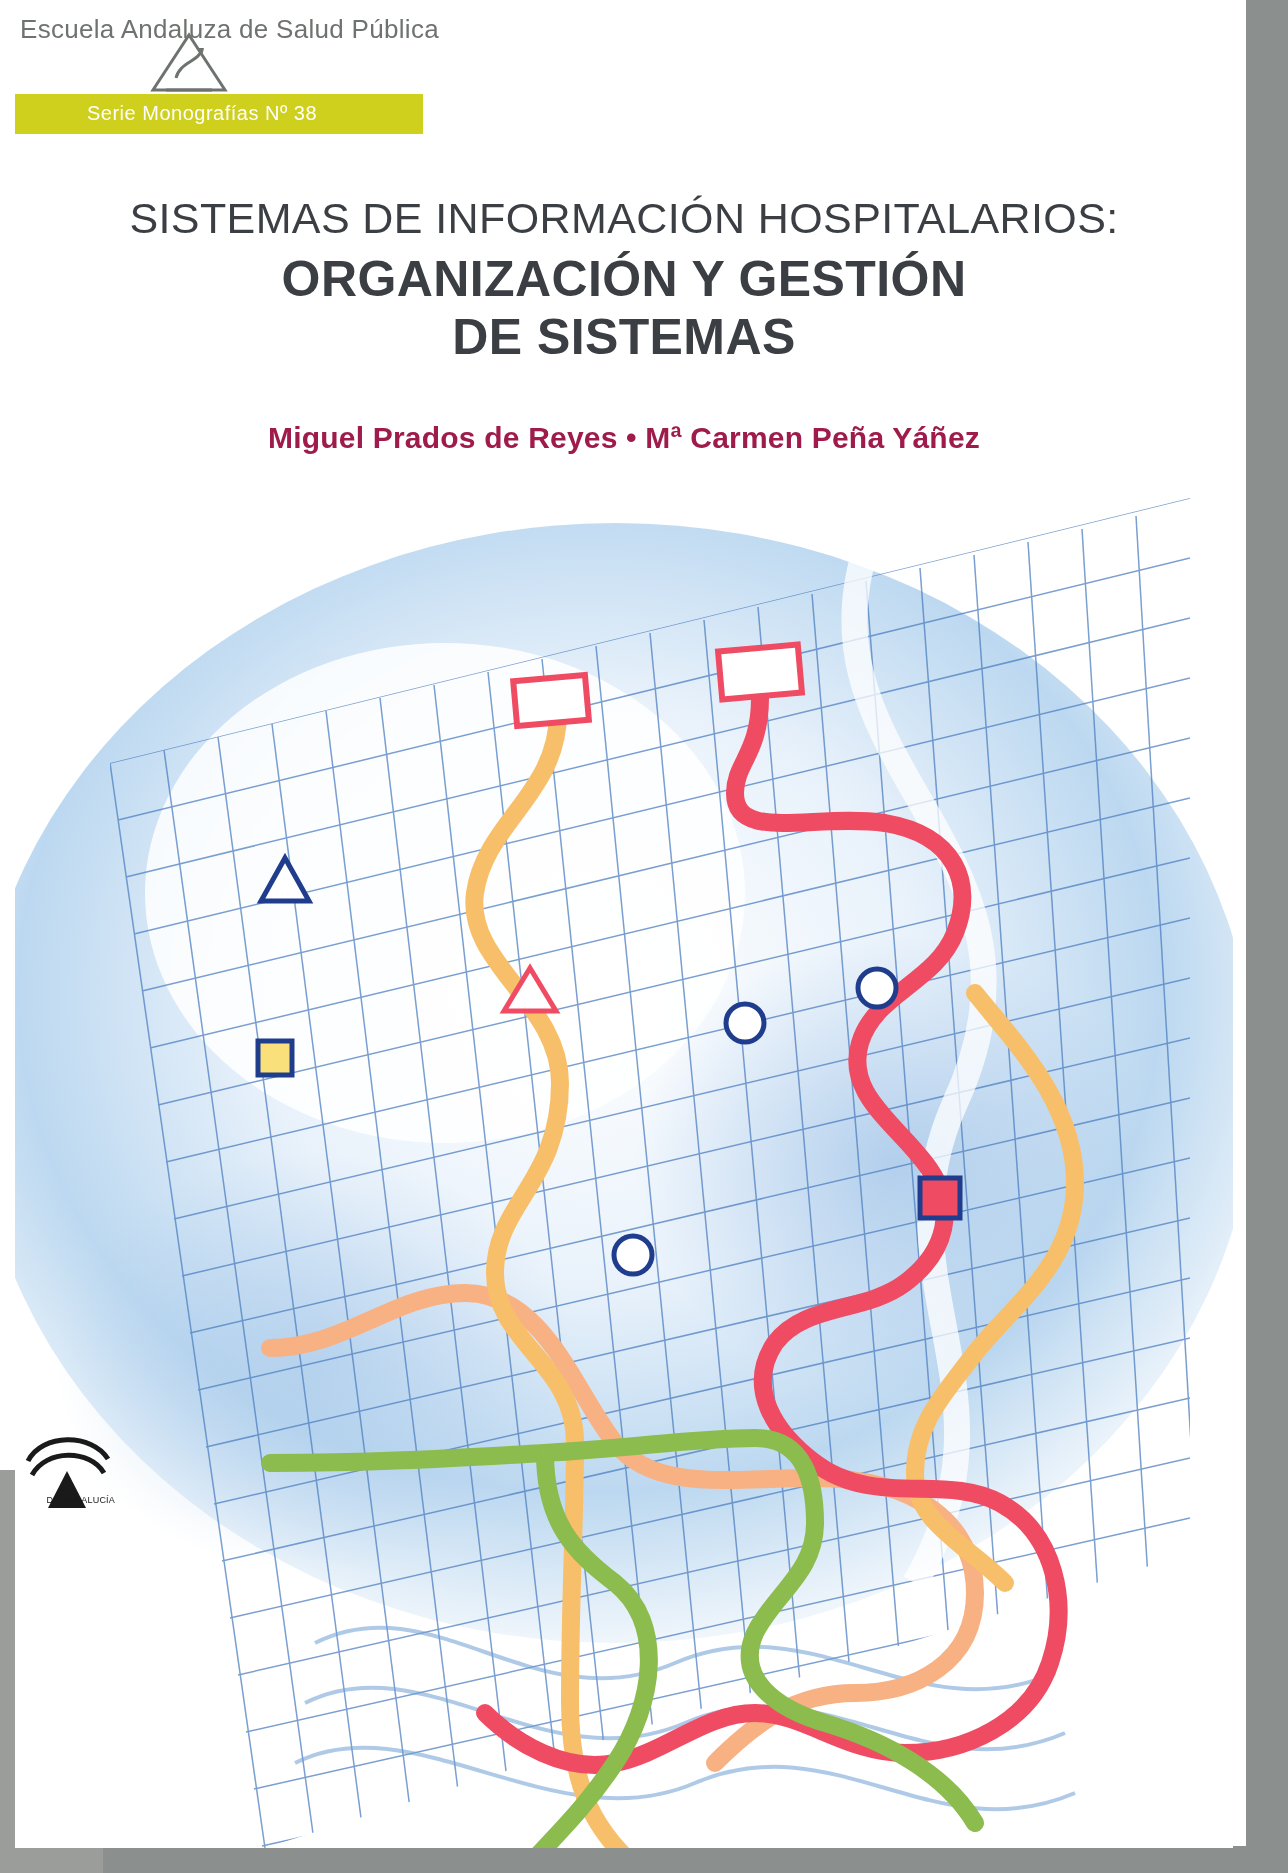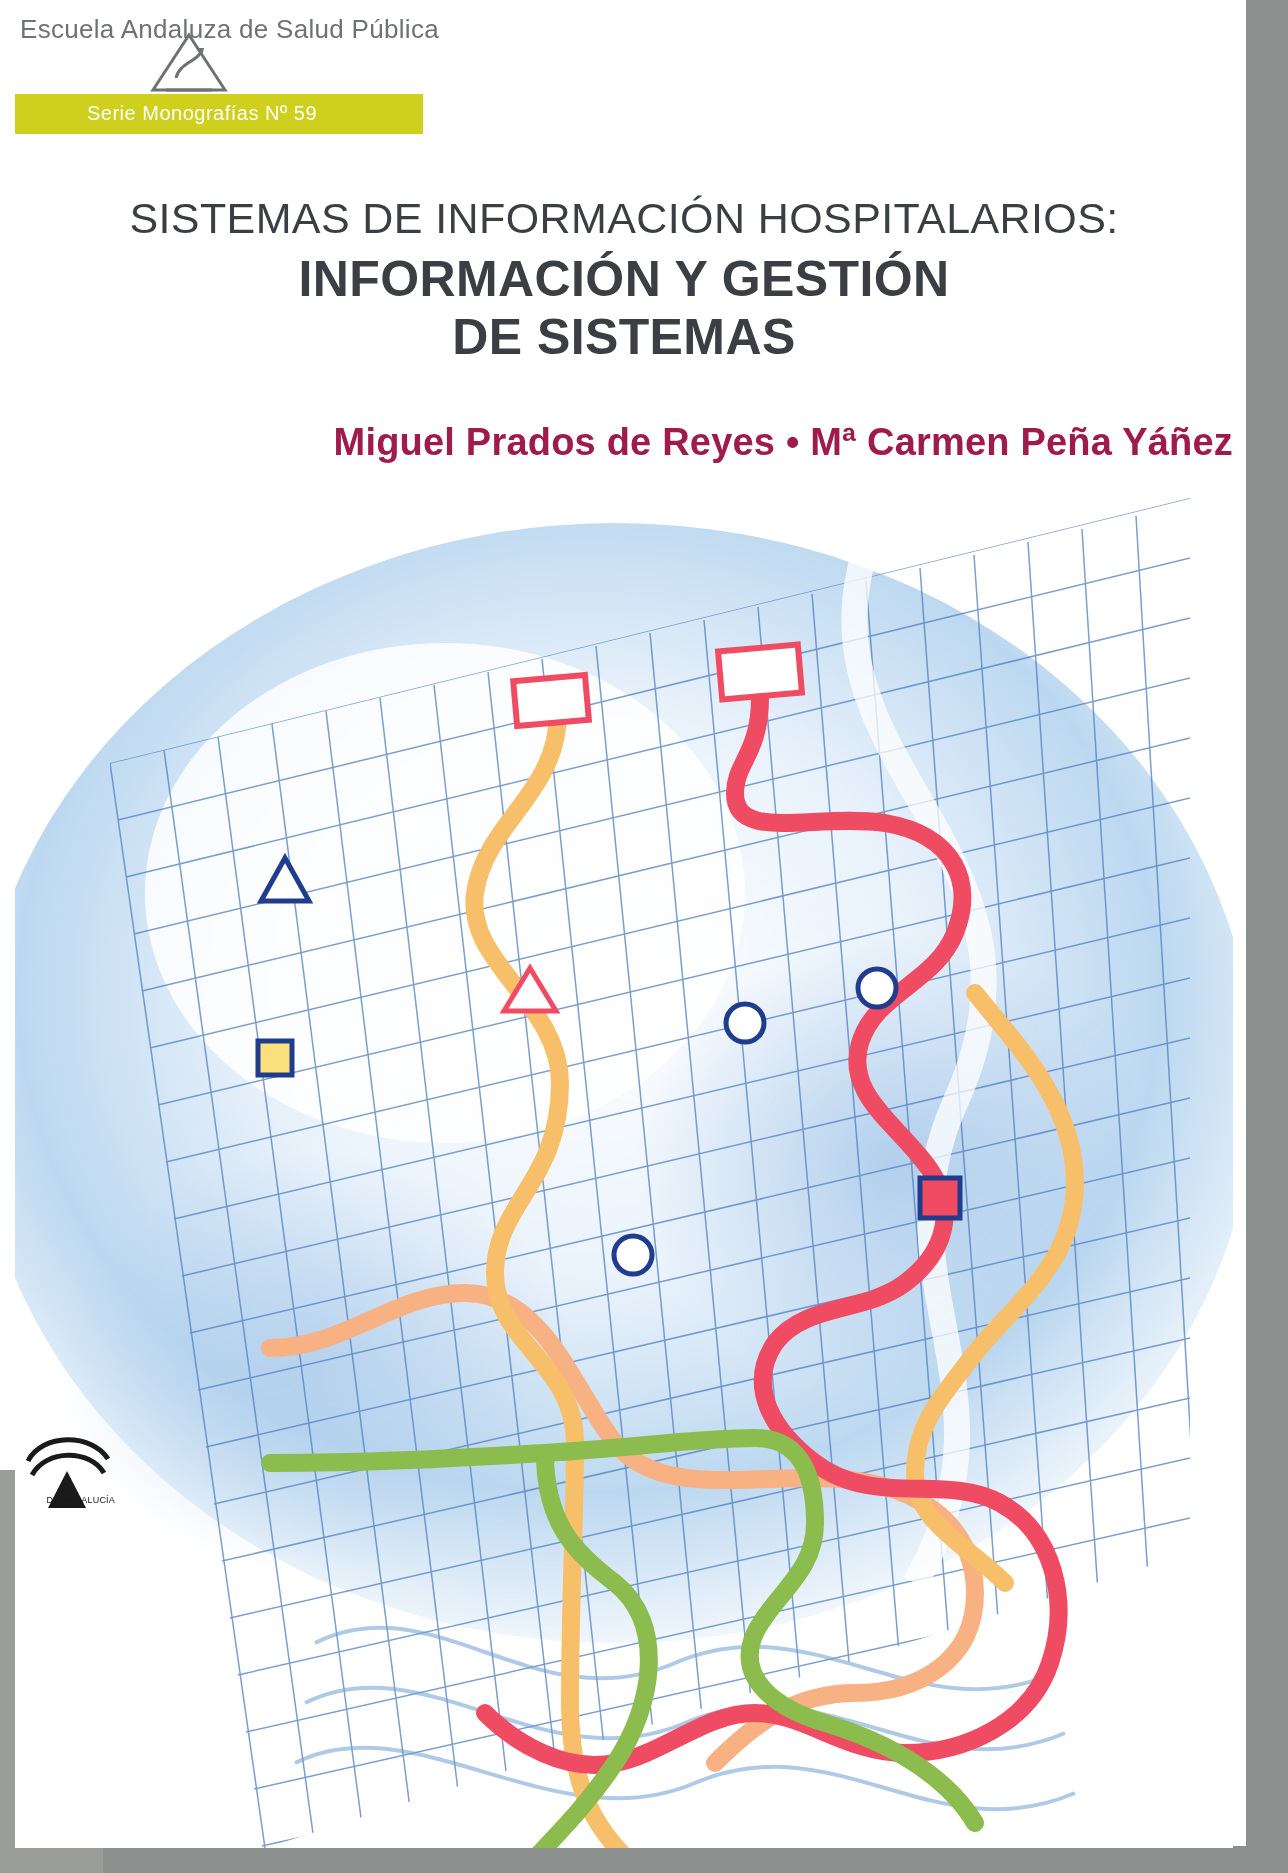--- a/index.html
+++ b/index.html
@@ -116,22 +116,22 @@
     font-size: 50px;
     font-weight: bold;
     color: #3b3f44;
     letter-spacing: 0.4px;
     line-height: 1.16;
   }
   .authors {
     position: absolute;
     left: 0; top: 413px;
     width: 1218px;
-    text-align: right;
-    font-size: 38px;
+    text-align: center;
+    font-size: 30px;
     font-weight: bold;
     color: #9e1b4b;
     letter-spacing: 0.2px;
   }
 
   
   .graphic {
     position: absolute;
     left: 0px; top: 455px;
     width: 1218px;
@@ -177,25 +177,25 @@
     <div class="easp-name">Escuela Andaluza de Salud Pública</div>
 
     <svg class="easp-logo" viewBox="0 0 78 62">
       <polygon points="39,3 75,58 3,58" fill="none" stroke="#6f7370" stroke-width="3"></polygon>
       <path d="M26 46 C30 30, 48 30, 52 18" fill="none" stroke="#6f7370" stroke-width="3"></path>
       <path d="M46 16 L54 16 L52 24 Z" fill="#6f7370"></path>
       <line x1="16" y1="58" x2="62" y2="58" stroke="#6f7370" stroke-width="3"></line>
     </svg>
 
     <div class="serie-band"></div>
-    <div class="serie-text">Serie Monografías Nº 59</div>
+    <div class="serie-text">Serie Monografías Nº 38</div>
 
     <div class="title-wrap">
       <div class="title-line1">SISTEMAS DE INFORMACIÓN HOSPITALARIOS:</div>
-      <div class="title-line2">INFORMACIÓN Y GESTIÓN</div>
+      <div class="title-line2">ORGANIZACIÓN Y GESTIÓN</div>
       <div class="title-line3">DE SISTEMAS</div>
     </div>
 
     <div class="authors">Miguel Prados de Reyes • Mª Carmen Peña Yáñez</div>
 
     <svg class="graphic" viewBox="0 0 1218 1385" preserveAspectRatio="none">
       <defs>
         <radialGradient id="bgGlow" cx="48%" cy="42%" r="62%">
           <stop offset="0%" stop-color="#ffffff"></stop>
           <stop offset="42%" stop-color="#e9f2fb"></stop>

